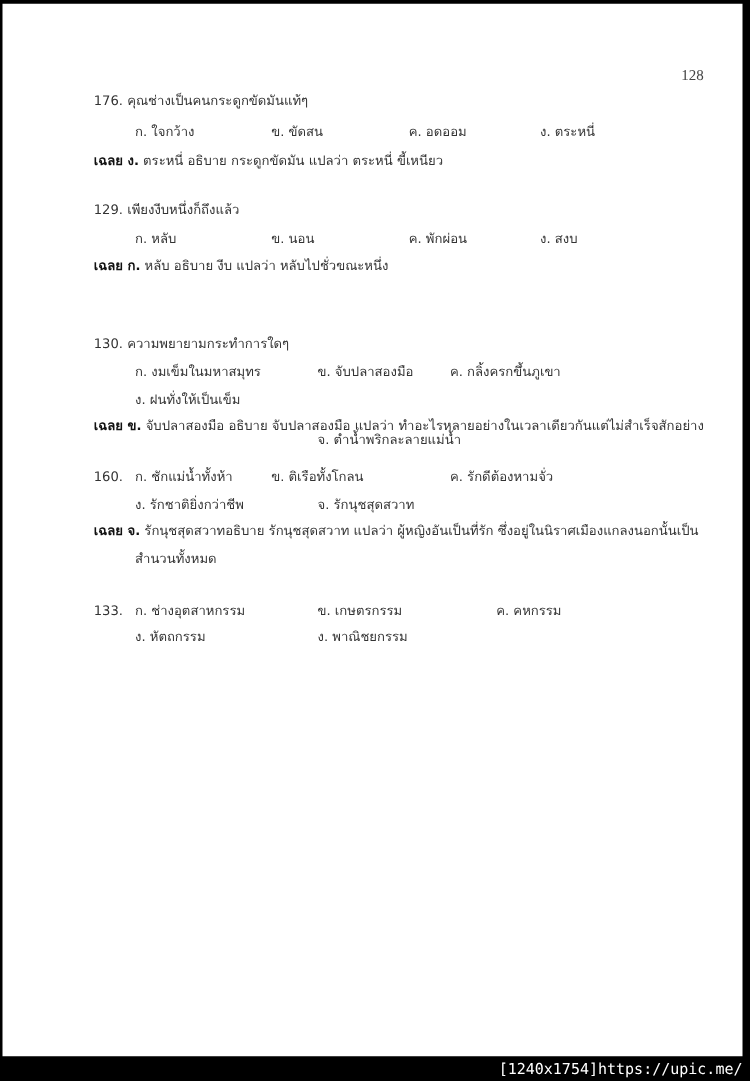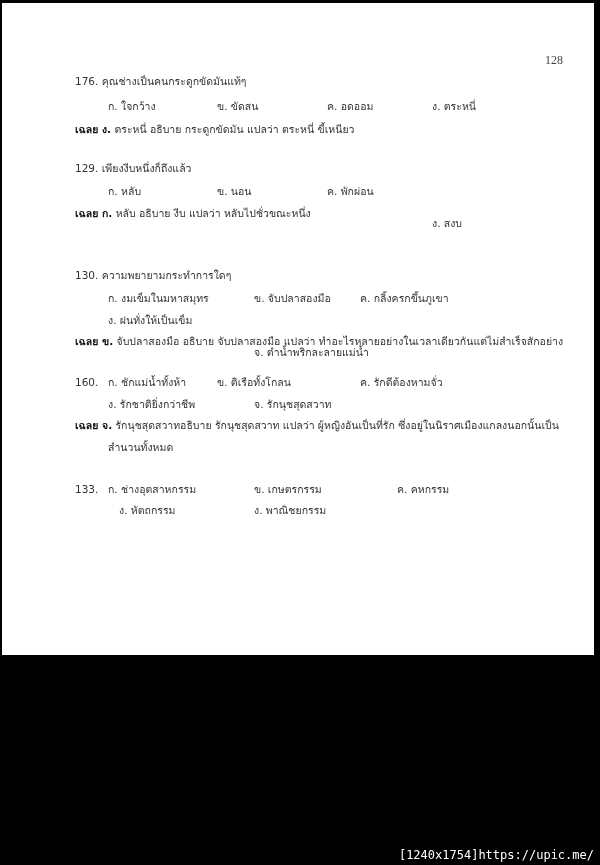--- a/index.html
+++ b/index.html
@@ -1,21 +1,21 @@
 <!DOCTYPE html>
 <html><head>
 <meta charset="utf-8">
 <style>
   html, body { margin:0; padding:0; }
   body {
     width:600px; height:865px; background:#000; position:relative; overflow:hidden;
     font-family: "DejaVu Sans", "Liberation Sans", sans-serif;
   }
   .page {
-    position:absolute; left:2px; top:3px; width:592px; height:652px; background:#fff;
+    position:absolute; left:2px; top:3px; width:592px; height:842px; background:#fff;
   }
   .t { position:absolute; font-size:10.5px; color:#333; white-space:nowrap; line-height:14px; }
   .b { font-weight:bold; color:#111; }
   .pn { position:absolute; font-family:"Liberation Serif", serif; font-size:12px; color:#444; }
   .footer {
     position:absolute; right:6px; bottom:2px; color:#fff; font-family:"DejaVu Sans Mono", monospace;
     font-size:12px; line-height:16px;
   }
 </style>
 </head>
@@ -31,21 +31,21 @@
   <div class="t" style="left:430px; top:96px;">ง. ตระหนี่</div>
   <div class="t" style="left:73px; top:119px;">
     <span class="b">เฉลย ง.</span>
     <span>ตระหนี่ อธิบาย กระดูกขัดมัน แปลว่า ตระหนี่ ขี้เหนียว</span>
   </div>
 
   <div class="t" style="left:73px; top:158px;">129. เพียงงีบหนึ่งก็ถึงแล้ว</div>
   <div class="t" style="left:106px; top:181px;">ก. หลับ</div>
   <div class="t" style="left:215px; top:181px;">ข. นอน</div>
   <div class="t" style="left:325px; top:181px;">ค. พักผ่อน</div>
-  <div class="t" style="left:430px; top:181px;margin-top:32px;">ง. สงบ</div>
+  <div class="t" style="left:430px; top:181px;">ง. สงบ</div>
   <div class="t" style="left:73px; top:203px;">
     <span class="b">เฉลย ก.</span>
     <span>หลับ อธิบาย งีบ แปลว่า หลับไปชั่วขณะหนึ่ง</span>
   </div>
 
 
   <div class="t" style="left:73px; top:265px;">130. ความพยายามกระทำการใดๆ</div>
   <div class="t" style="left:106px; top:288px;">ก. งมเข็มในมหาสมุทร</div>
   <div class="t" style="left:252px; top:288px;">ข. จับปลาสองมือ</div>
   <div class="t" style="left:358px; top:288px;">ค. กลิ้งครกขึ้นภูเขา</div>
@@ -65,17 +65,17 @@
   <div class="t" style="left:73px; top:415px;">
     <span class="b">เฉลย จ.</span>
     <span>รักนุชสุดสวาทอธิบาย รักนุชสุดสวาท แปลว่า ผู้หญิงอันเป็นที่รัก ซึ่งอยู่ในนิราศเมืองแกลงนอกนั้นเป็น</span>
   </div>
   <div class="t" style="left:106px; top:437px;">สำนวนทั้งหมด</div>
 
   <div class="t" style="left:73px; top:479px;">133.</div>
   <div class="t" style="left:106px; top:479px;">ก. ช่างอุตสาหกรรม</div>
   <div class="t" style="left:252px; top:479px;">ข. เกษตรกรรม</div>
   <div class="t" style="left:395px; top:479px;">ค. คหกรรม</div>
-  <div class="t" style="left:106px; top:500px;margin-left:11px;">ง. หัตถกรรม</div>
+  <div class="t" style="left:106px; top:500px;">ง. หัตถกรรม</div>
   <div class="t" style="left:252px; top:500px;">ง. พาณิชยกรรม</div>
 </div>
 
 <div class="footer">[1240x1754]https://upic.me/</div>
 
 </body></html>

